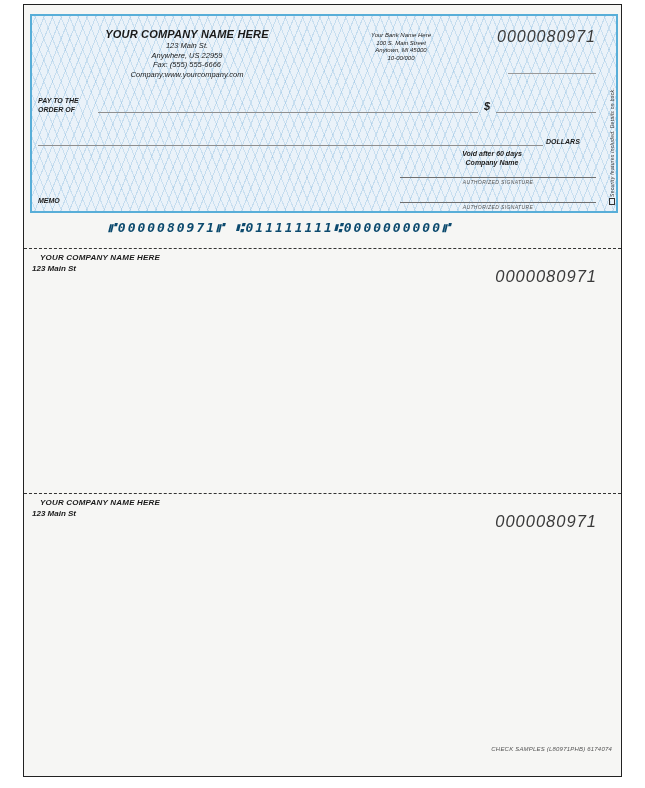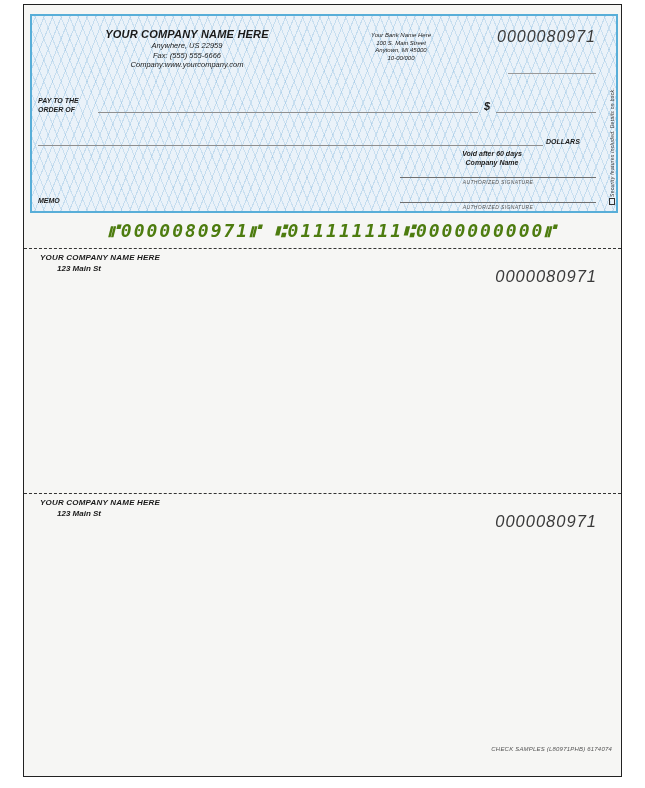--- a/index.html
+++ b/index.html
@@ -42,41 +42,42 @@
   .security-vertical{
     position:absolute;right:1px;top:40px;height:150px;
     writing-mode:vertical-rl;transform:rotate(180deg);
     font-size:5px;color:#333;letter-spacing:0.3px;white-space:nowrap;
   }
   .lock-box{display:inline-block;width:4px;height:5px;border:0.8px solid #333;margin:1px 0;}
   
   .micr{
     position:absolute;left:84px;top:215px;
     font-family:"DejaVu Sans Mono","DejaVu Sans",monospace;
-    font-weight:bold;font-size:18px;letter-spacing:2px;color:#4d7c0f;
+    font-weight:bold;font-size:13px;letter-spacing:2px;color:#0c4a6e;
   }
   
   .stub{position:absolute;left:0;width:100%;border-top:1.5px dashed #333;}
   .stub-1{top:243px;height:245px;}
   .stub-2{top:488px;height:283px;}
   .stub-company{position:absolute;left:16px;top:4px;font-size:8px;font-weight:bold;letter-spacing:0.2px;}
-  .stub-addr{position:absolute;left:33px;top:15px;font-size:8px;font-weight:bold;}
+  .stub-addr{position:absolute;left:8px;top:15px;font-size:8px;font-weight:bold;}
   .stub-number{position:absolute;right:24px;top:18px;font-size:16.5px;letter-spacing:1px;color:#3a3a3a;}
   
   .footer{position:absolute;right:9px;top:741px;font-size:6px;color:#555;letter-spacing:0.2px;}
 </style>
 </head>
 <body>
 
 <div class="page">
 
   <div class="check">
 
     <div class="company-block">
       <div class="company-name">YOUR COMPANY NAME HERE</div>
+      <div class="company-line">123 Main St.</div>
       <div class="company-line">Anywhere, US 22959</div>
       <div class="company-line">Fax: (555) 555-6666</div>
       <div class="company-line">Company:www.yourcompany.com</div>
     </div>
 
     <div class="bank-block">
       <div>Your Bank Name Here</div>
       <div>100 S. Main Street</div>
       <div>Anytown, MI 45000</div>
       <div>10-00/000</div>

